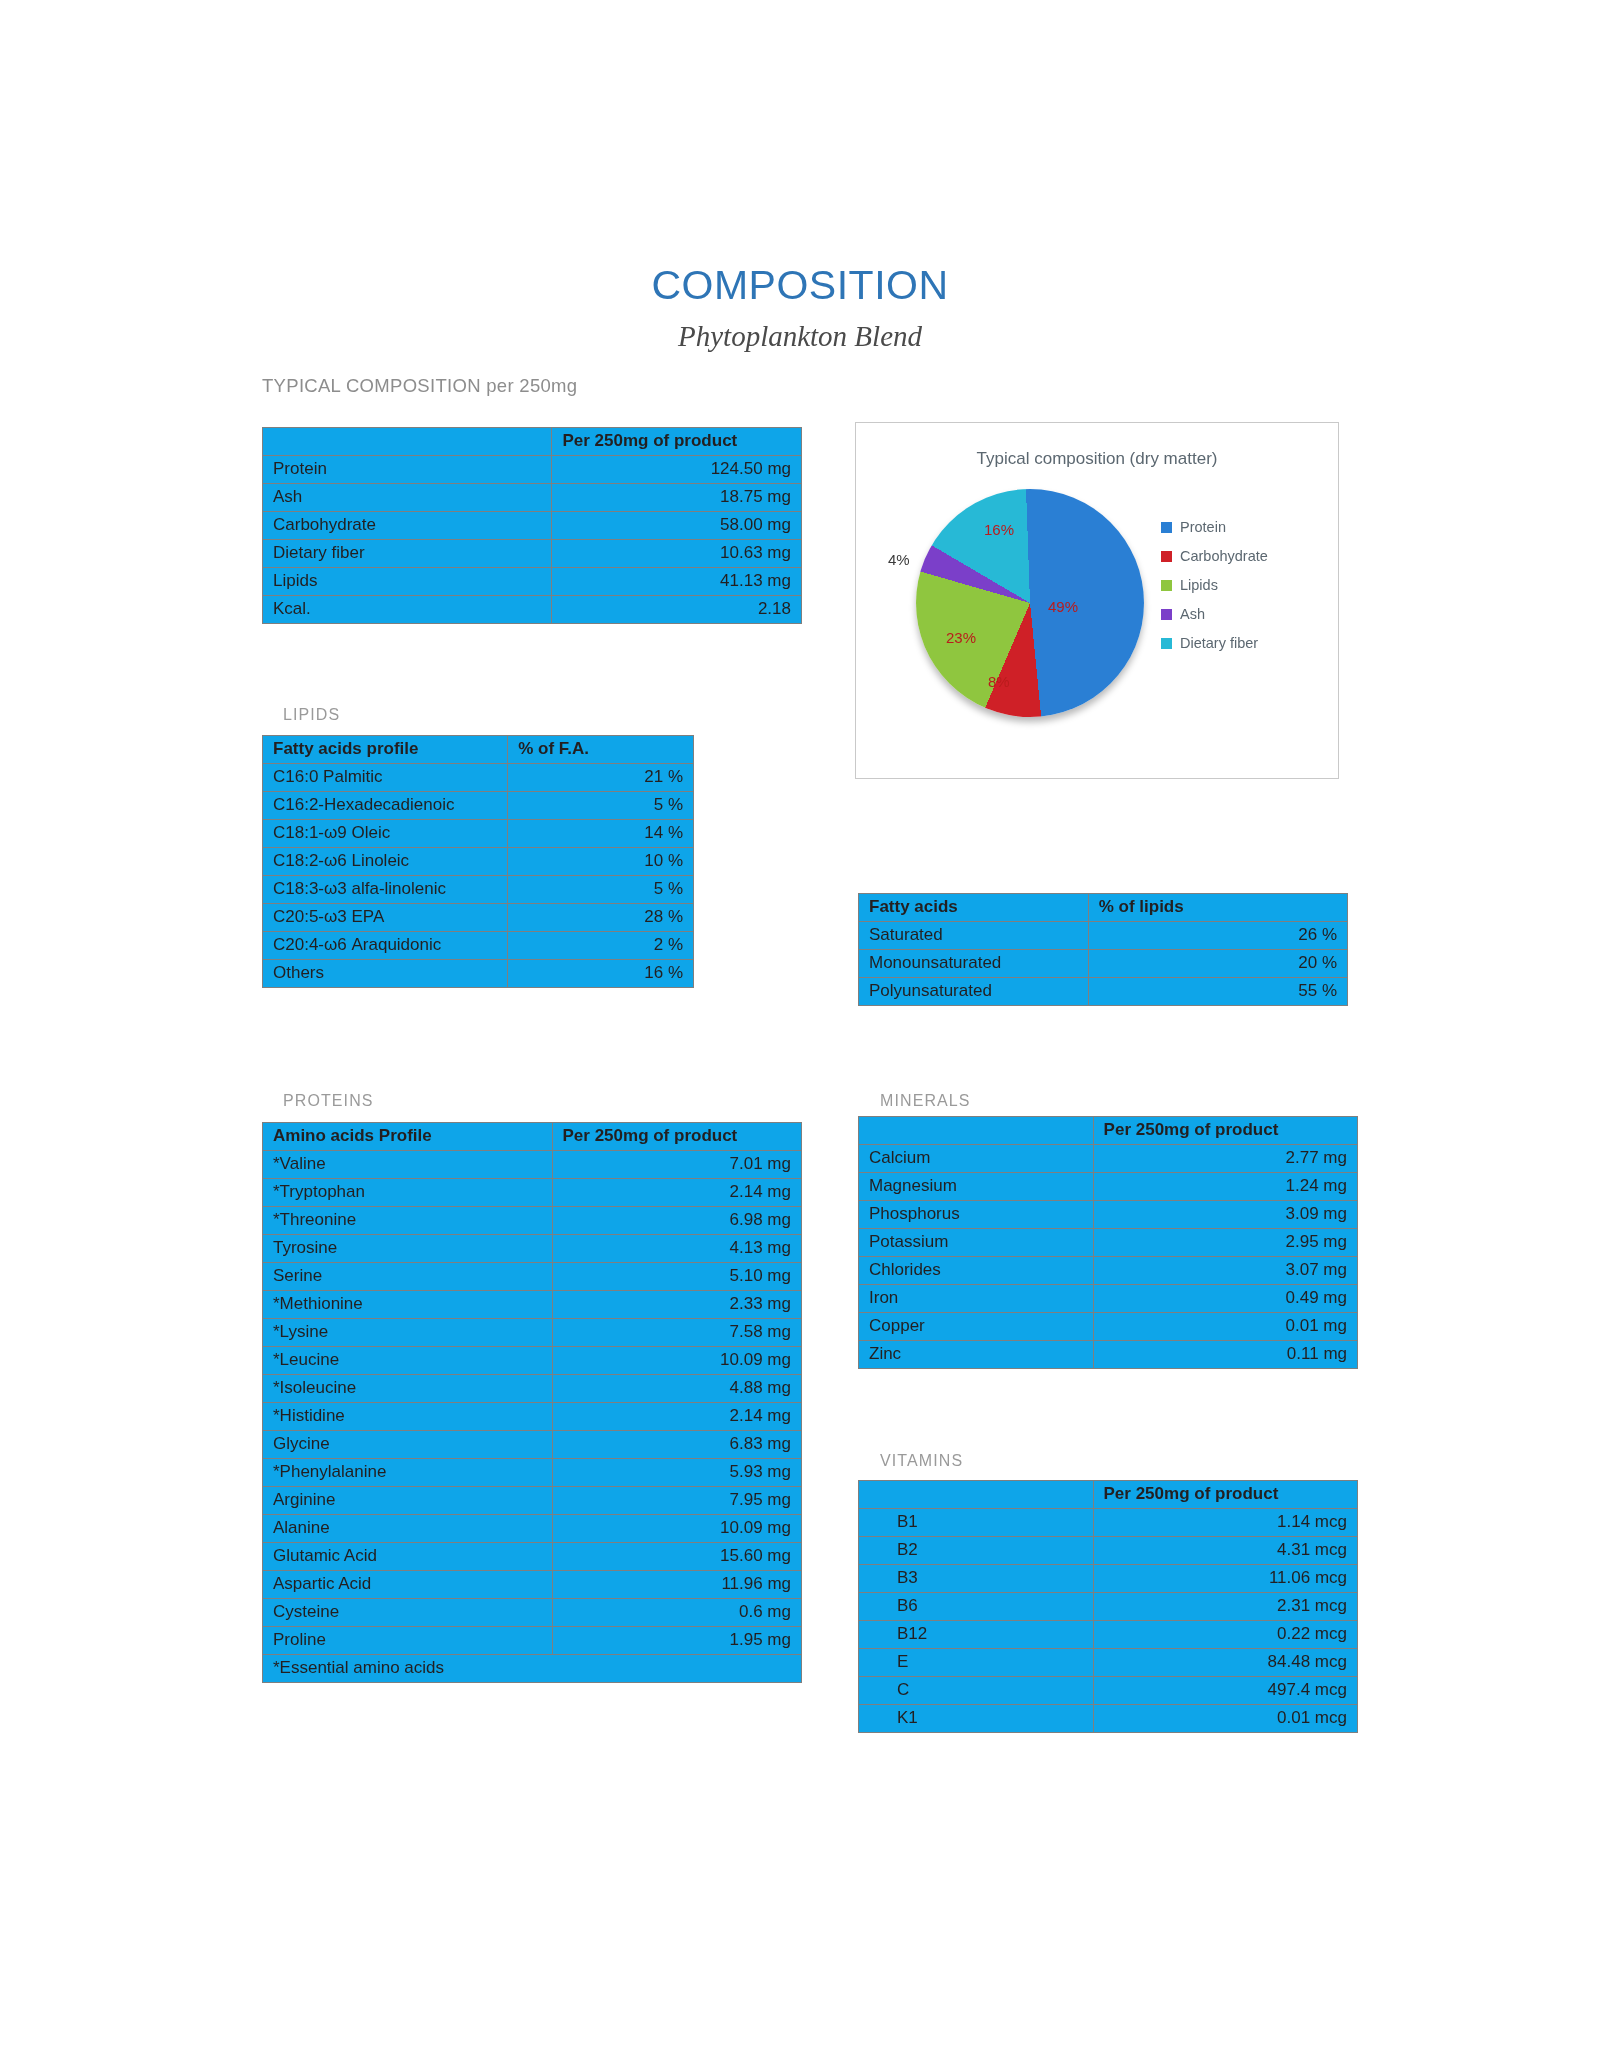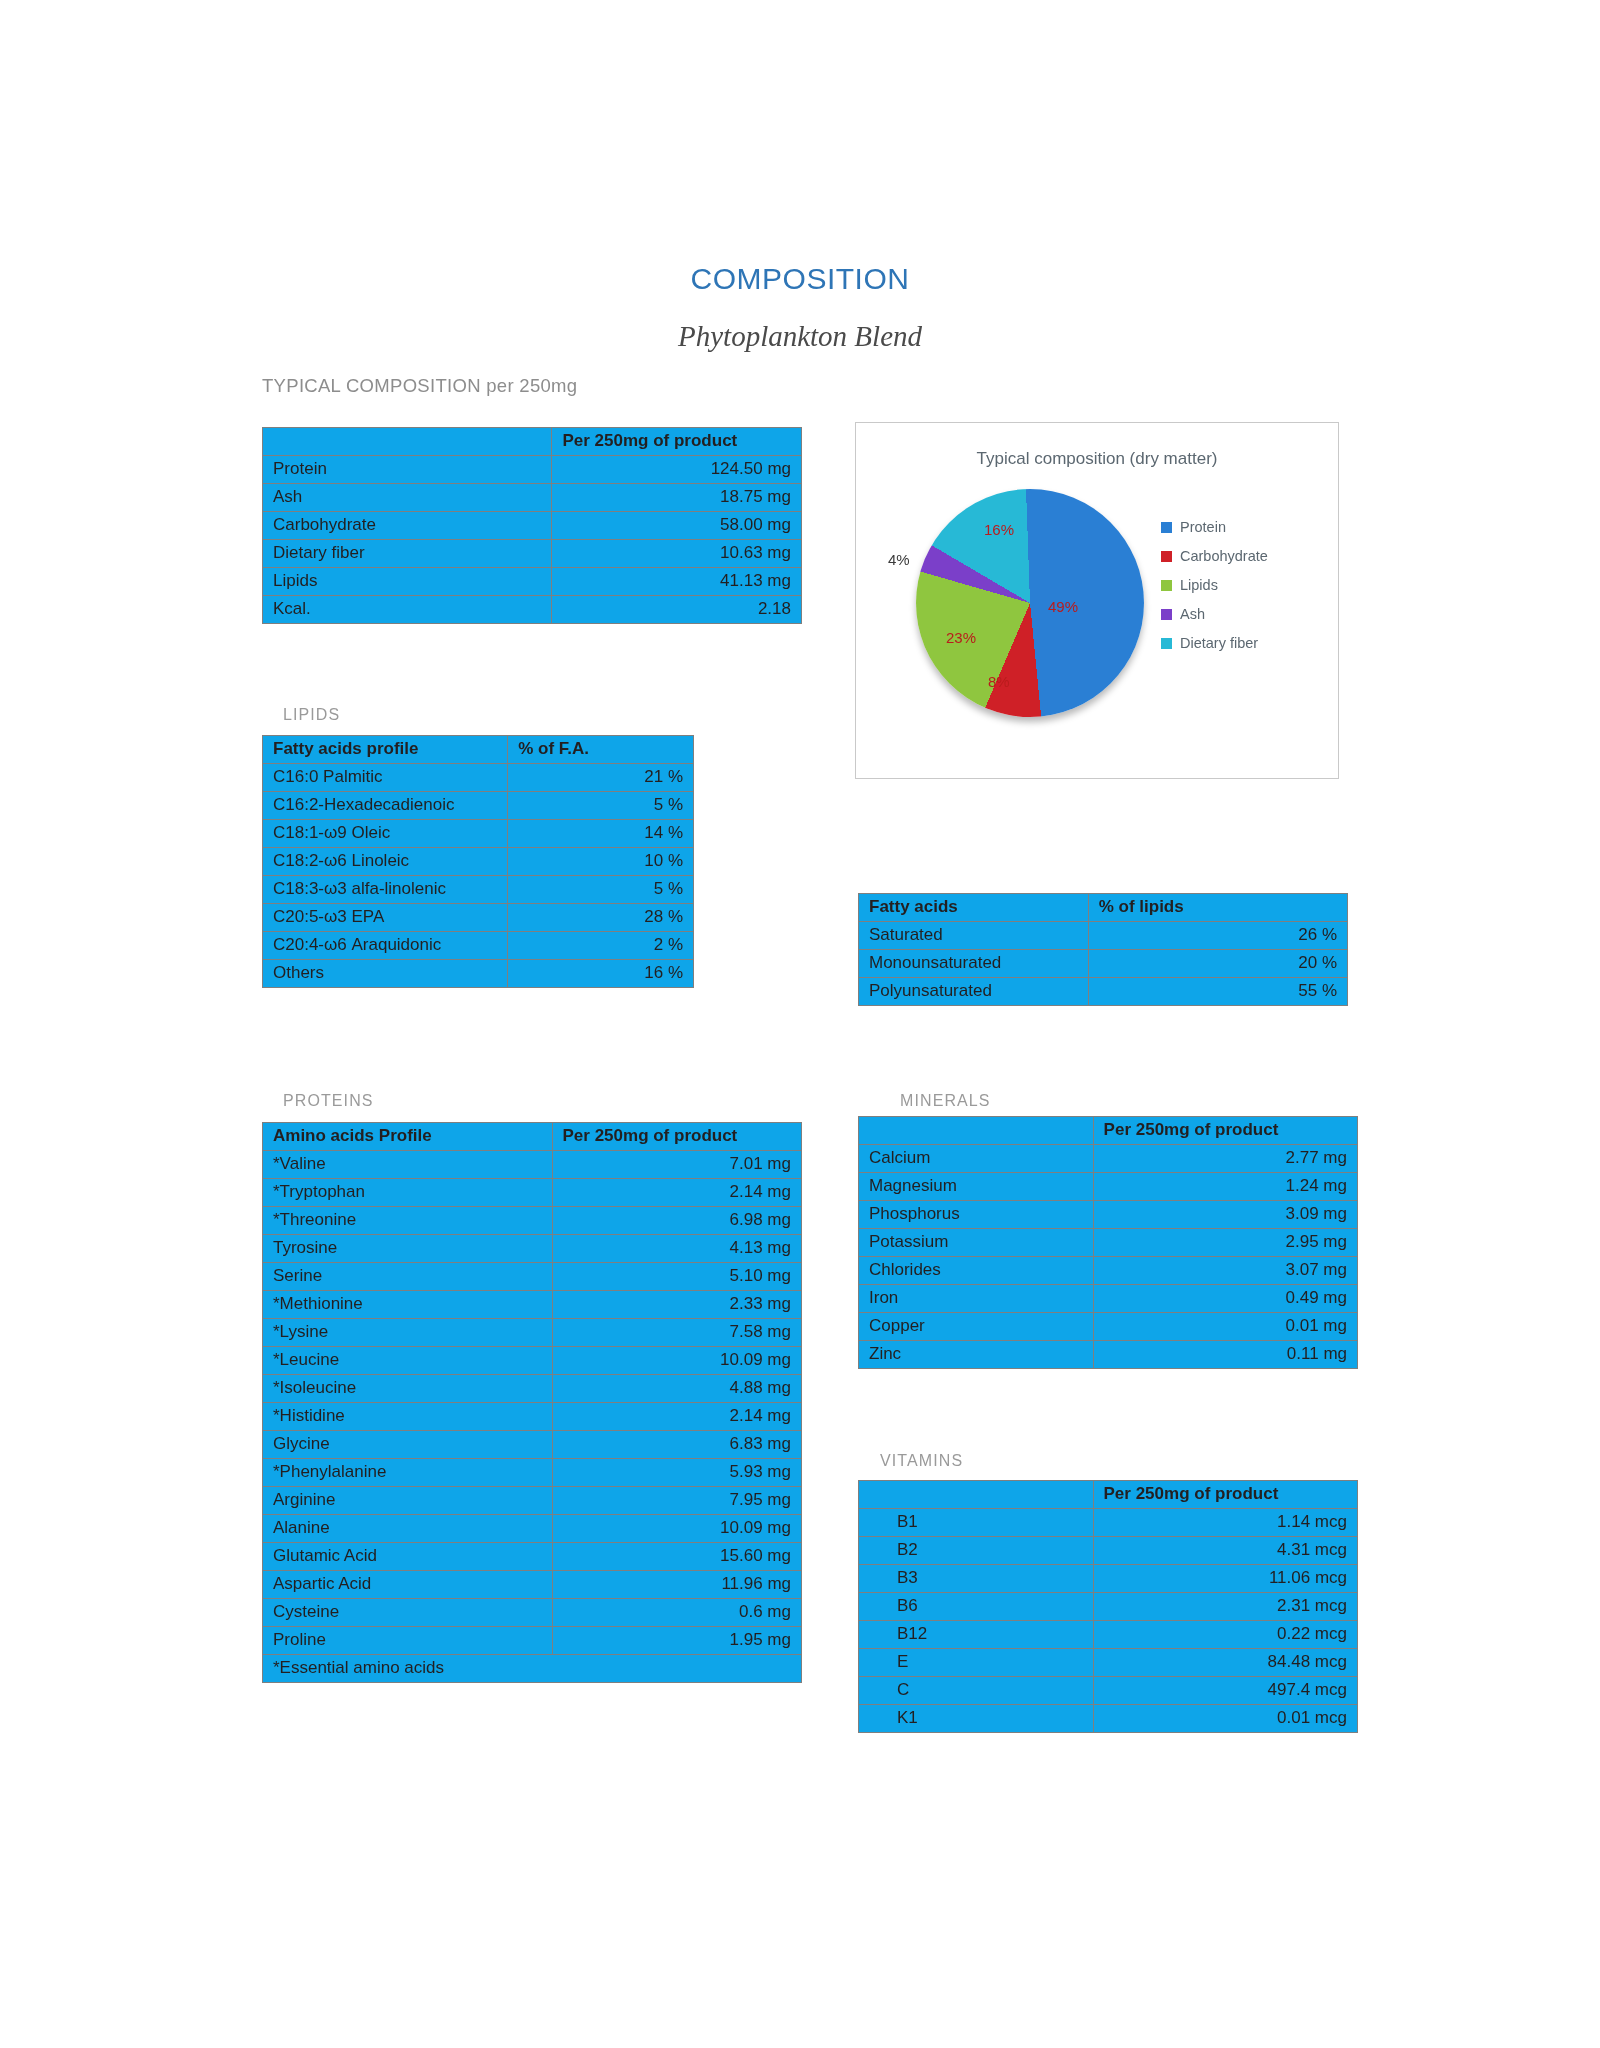--- a/index.html
+++ b/index.html
@@ -23,21 +23,21 @@
     background: #ffffff;
   }
 
   
   .title {
     position: absolute;
     left: 0;
     top: 262px;
     width: 1600px;
     text-align: center;
-    font-size: 30px;
+    font-size: 41px;
     letter-spacing: 0.5px;
     color: #2e75b6;
     font-family: "Liberation Sans", sans-serif;
   }
   .subtitle {
     position: absolute;
     left: 0;
     top: 320px;
     width: 1600px;
     text-align: center;
@@ -406,21 +406,21 @@
     <tr>
       <td>Proline</td>
       <td class="num">1.95 mg</td>
     </tr>
     <tr>
       <td class="wide-note" colspan="2">*Essential amino acids</td>
     </tr>
   </tbody>
     </table>
 
-  <div class="section-caption" style="left:880px; top:1092px;margin-left:20px;">MINERALS</div>
+  <div class="section-caption" style="left:880px; top:1092px;">MINERALS</div>
 
   <table class="data tbl-minerals">
     <tbody>
         <tr>
       <th></th>
       <th class="num">Per 250mg of product</th>
     </tr>
     <tr>
       <td>Calcium</td>
       <td class="num">2.77 mg</td>

